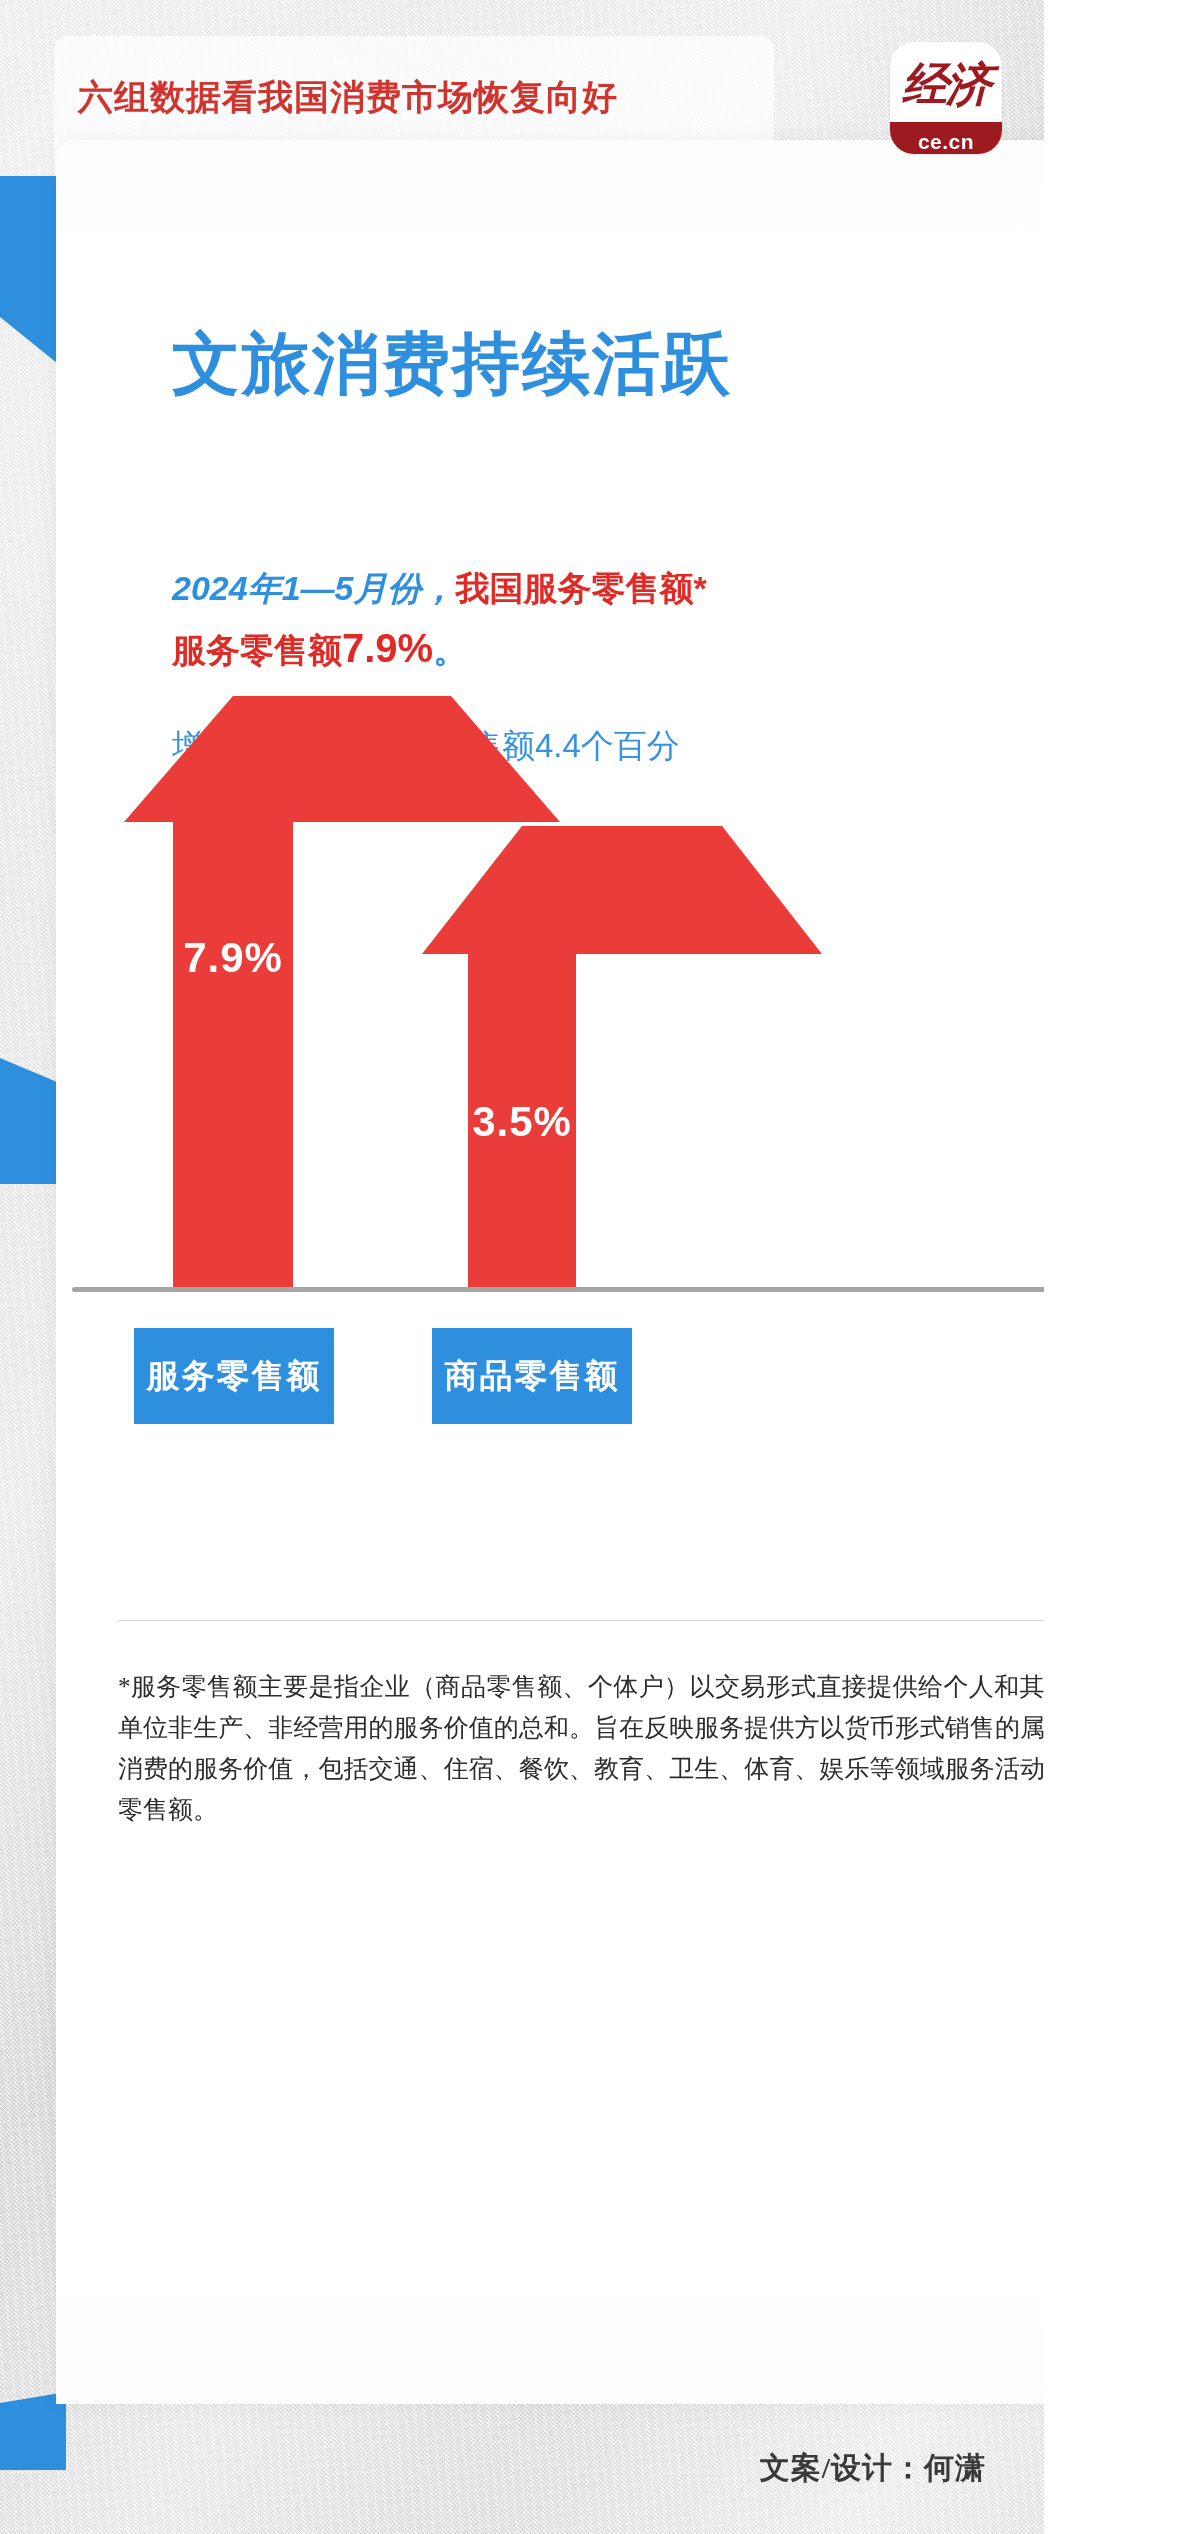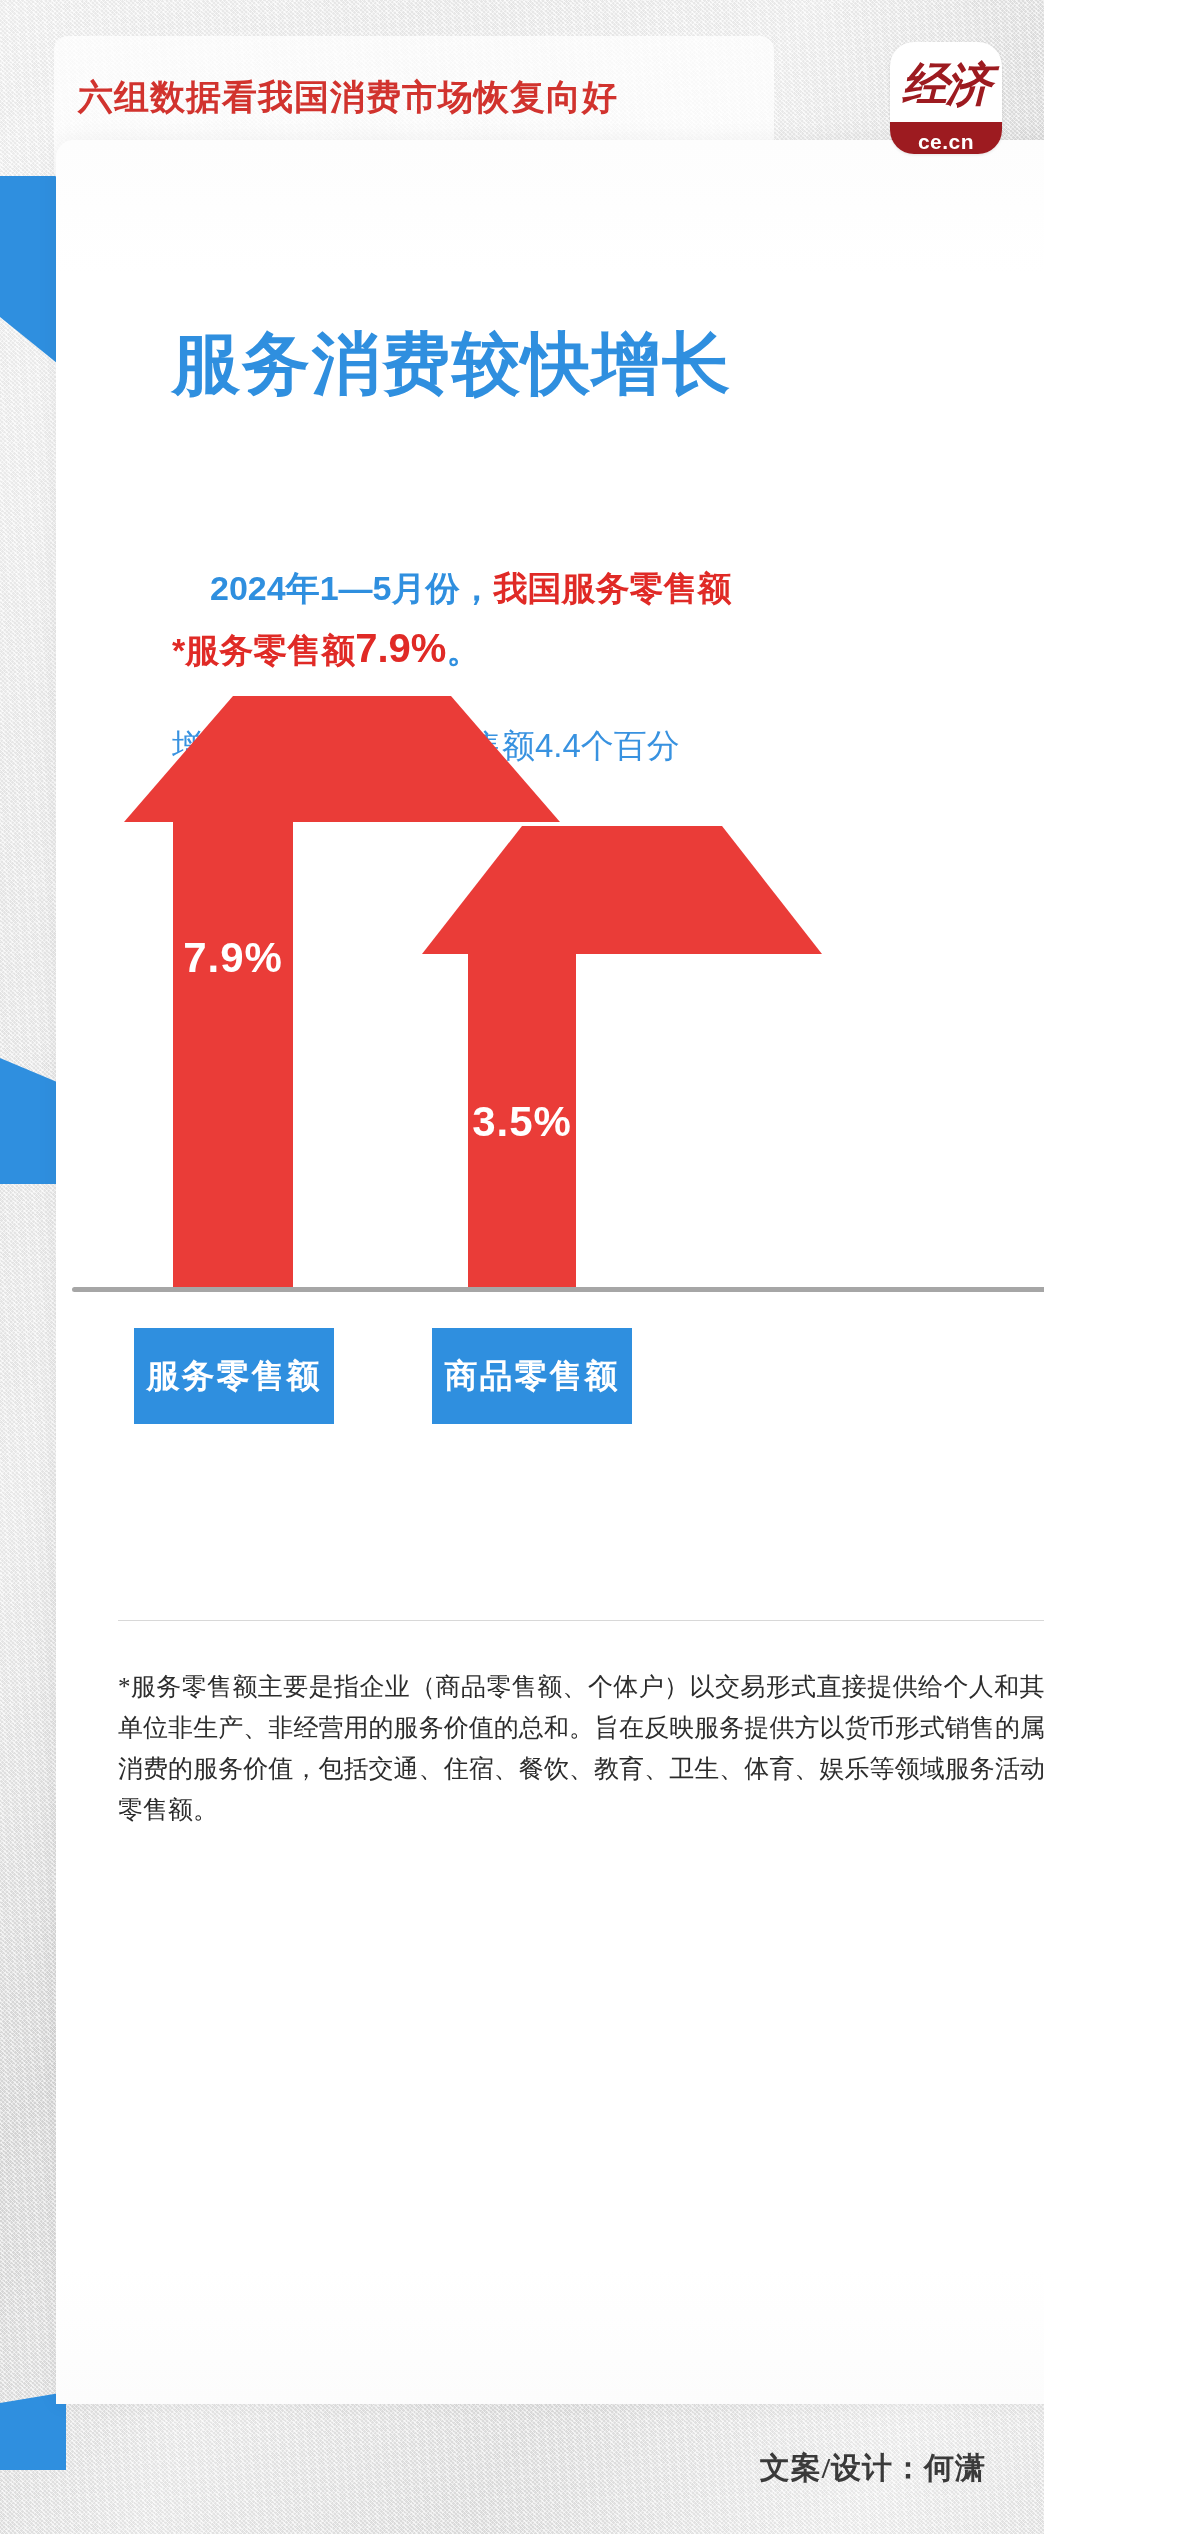--- a/index.html
+++ b/index.html
@@ -180,22 +180,22 @@
     top: 418px;
     width: 560px;
     font-family: "Liberation Sans", "DejaVu Sans", sans-serif;
     font-size: 34px;
     line-height: 60px;
     color: #e02a26;
     font-weight: bold;
   }
   .lead .date {
     color: #2f8fdf;
-    font-weight: bold;
-    margin-left: 38px;
+    font-style: italic;
+    font-weight: bold;
   }
   .lead .pct {
     color: #e02a26;
     font-weight: bold;
     font-size: 40px;
   }
   .lead .dot-blue {
     color: #2f8fdf;
     font-weight: bold;
   }
@@ -331,21 +331,21 @@
     <div class="logo-band">
       <span>ce.cn</span>
     </div>
   </div>
 
   <div class="main-card"></div>
 
   <div class="content">
 
     <div class="headline">
-      <span class="l1">服务消费较快增长</span>
+      <span class="l1">文旅消费持续活跃</span>
     </div>
 
     <div class="lead"><span class="date">2024年1—5月份，</span><span>我国服务零售额*</span><span>服务零售额</span><span class="pct">7.9%</span><span class="dot-blue">。</span></div>
 
     <div class="note">增速快于同期商品零售额4.4个百分点。</div>
 
     <div class="chart">
 
       <div class="arrow" style="left:68px; width:218px; height:592px;">
         <div class="head" style="border-left-width:109px; border-right-width:109px; border-bottom-width:126px;"></div>

